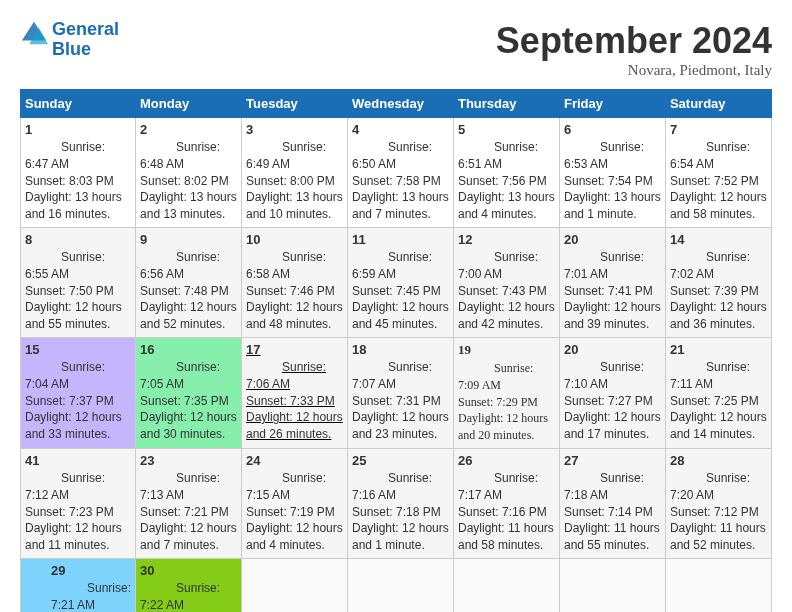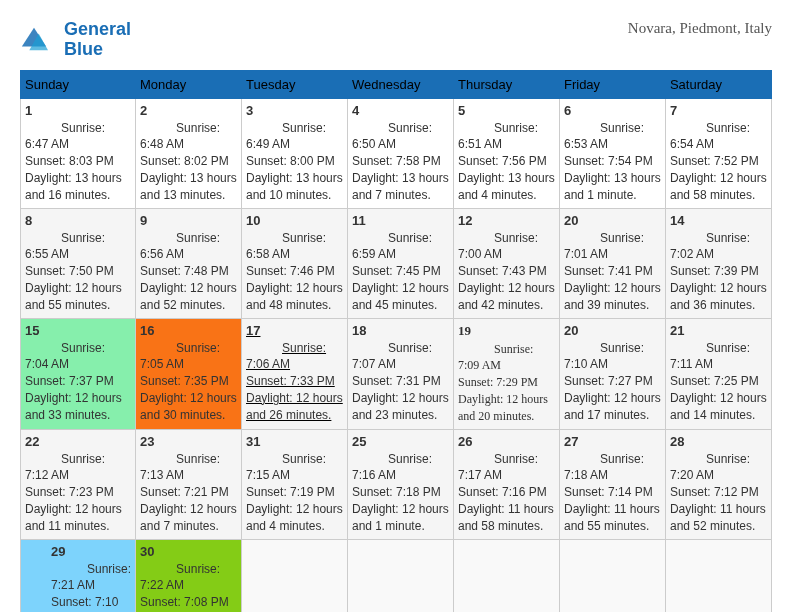--- a/index.html
+++ b/index.html
@@ -11,22 +11,21 @@
       padding: 20px;
     }
     .header-area {
       display: flex;
       align-items: flex-start;
       justify-content: space-between;
       margin-bottom: 10px;
     }
     .logo {
       display: flex;
-      align-items: center;
-      gap: 16px;
+      gap: 4px;
     }
     .logo-text {
       font-size: 18px;
       font-weight: bold;
       color: #333;
       line-height: 1.1;
     }
     .logo-text span {
       color: #1a6eb5;
     }
@@ -47,25 +46,25 @@
       color: #555;
       font-family: Liberation Serif, serif;
     }
     table {
       width: 100%;
       border-collapse: collapse;
       font-size: 11px;
     }
     thead tr th {
       background: #1a6eb5;
-      color: #000000;
+      color: #ffffff;
       padding: 6px 4px;
       text-align: left;
       font-size: 13px;
-      font-weight: normal;
+      font-weight: bold;
       border: 1px solid #1a6eb5;
     }
     tbody tr td {
       border: 1px solid #ccc;
       vertical-align: top;
       padding: 4px;
       width: 14.28%;
       height: 80px;
       background: #fff;
     }
@@ -97,20 +96,21 @@
     <svg class="logo-icon" viewBox="0 0 30 30">
       <polygon points="15,2 28,22 2,22" fill="#1a6eb5" opacity="0.85"></polygon>
       <polygon points="20,8 30,26 10,26" fill="#1a9ed4" opacity="0.7"></polygon>
     </svg>
     <div class="logo-text">
       <div><span>General</span></div>
       <div style="color:#1a6eb5;">Blue</div>
     </div>
   </div>
   <div class="title-area">
+    <div class="calendar-title">September 2024</div>
     <div class="calendar-subtitle">Novara, Piedmont, Italy</div>
   </div>
 </div>
 
 <table>
   <thead>
     <tr>
       <th>Sunday</th>
       <th>Monday</th>
       <th>Tuesday</th>
@@ -133,32 +133,32 @@
       <tr>
         <td><span class="day-num">8</span><span class="day-info">Sunrise: 6:55 AM<br>Sunset: 7:50 PM<br>Daylight: 12 hours<br>and 55 minutes.</span></td>
         <td><span class="day-num">9</span><span class="day-info">Sunrise: 6:56 AM<br>Sunset: 7:48 PM<br>Daylight: 12 hours<br>and 52 minutes.</span></td>
         <td><span class="day-num">10</span><span class="day-info">Sunrise: 6:58 AM<br>Sunset: 7:46 PM<br>Daylight: 12 hours<br>and 48 minutes.</span></td>
         <td><span class="day-num">11</span><span class="day-info">Sunrise: 6:59 AM<br>Sunset: 7:45 PM<br>Daylight: 12 hours<br>and 45 minutes.</span></td>
         <td><span class="day-num">12</span><span class="day-info">Sunrise: 7:00 AM<br>Sunset: 7:43 PM<br>Daylight: 12 hours<br>and 42 minutes.</span></td>
         <td><span class="day-num">20</span><span class="day-info">Sunrise: 7:01 AM<br>Sunset: 7:41 PM<br>Daylight: 12 hours<br>and 39 minutes.</span></td>
         <td><span class="day-num">14</span><span class="day-info">Sunrise: 7:02 AM<br>Sunset: 7:39 PM<br>Daylight: 12 hours<br>and 36 minutes.</span></td>
       </tr>
       <tr style="background: rgb(245, 245, 245);">
-        <td style="background: #86efac;"><span class="day-num">15</span><span class="day-info">Sunrise: 7:04 AM<br>Sunset: 7:37 PM<br>Daylight: 12 hours<br>and 33 minutes.</span></td>
-        <td style="background: #f97316;"><span class="day-num">16</span><span class="day-info">Sunrise: 7:05 AM<br>Sunset: 7:35 PM<br>Daylight: 12 hours<br>and 30 minutes.</span></td>
+        <td style="background: #c4b5fd;"><span class="day-num">15</span><span class="day-info">Sunrise: 7:04 AM<br>Sunset: 7:37 PM<br>Daylight: 12 hours<br>and 33 minutes.</span></td>
+        <td style="background: #86efac;"><span class="day-num">16</span><span class="day-info">Sunrise: 7:05 AM<br>Sunset: 7:35 PM<br>Daylight: 12 hours<br>and 30 minutes.</span></td>
         <td style="background: rgb(245, 245, 245); text-decoration: underline;"><span class="day-num">17</span><span class="day-info">Sunrise: 7:06 AM<br>Sunset: 7:33 PM<br>Daylight: 12 hours<br>and 26 minutes.</span></td>
         <td style="background: rgb(245, 245, 245);"><span class="day-num">18</span><span class="day-info">Sunrise: 7:07 AM<br>Sunset: 7:31 PM<br>Daylight: 12 hours<br>and 23 minutes.</span></td>
         <td style="background: rgb(245, 245, 245); font-family: Liberation Serif, serif;"><span class="day-num">19</span><span class="day-info">Sunrise: 7:09 AM<br>Sunset: 7:29 PM<br>Daylight: 12 hours<br>and 20 minutes.</span></td>
         <td style="background: rgb(245, 245, 245);"><span class="day-num">20</span><span class="day-info">Sunrise: 7:10 AM<br>Sunset: 7:27 PM<br>Daylight: 12 hours<br>and 17 minutes.</span></td>
         <td style="background: rgb(245, 245, 245);"><span class="day-num">21</span><span class="day-info">Sunrise: 7:11 AM<br>Sunset: 7:25 PM<br>Daylight: 12 hours<br>and 14 minutes.</span></td>
       </tr>
       <tr>
-        <td><span class="day-num">22</span><span class="day-info">Sunrise: 7:12 AM<br>Sunset: 7:23 PM<br>Daylight: 12 hours<br>and 11 minutes.</span></td>
+        <td><span class="day-num">41</span><span class="day-info">Sunrise: 7:12 AM<br>Sunset: 7:23 PM<br>Daylight: 12 hours<br>and 11 minutes.</span></td>
         <td><span class="day-num">23</span><span class="day-info">Sunrise: 7:13 AM<br>Sunset: 7:21 PM<br>Daylight: 12 hours<br>and 7 minutes.</span></td>
-        <td><span class="day-num">31</span><span class="day-info">Sunrise: 7:15 AM<br>Sunset: 7:19 PM<br>Daylight: 12 hours<br>and 4 minutes.</span></td>
+        <td><span class="day-num">24</span><span class="day-info">Sunrise: 7:15 AM<br>Sunset: 7:19 PM<br>Daylight: 12 hours<br>and 4 minutes.</span></td>
         <td><span class="day-num">25</span><span class="day-info">Sunrise: 7:16 AM<br>Sunset: 7:18 PM<br>Daylight: 12 hours<br>and 1 minute.</span></td>
         <td><span class="day-num">26</span><span class="day-info">Sunrise: 7:17 AM<br>Sunset: 7:16 PM<br>Daylight: 11 hours<br>and 58 minutes.</span></td>
         <td><span class="day-num">27</span><span class="day-info">Sunrise: 7:18 AM<br>Sunset: 7:14 PM<br>Daylight: 11 hours<br>and 55 minutes.</span></td>
         <td><span class="day-num">28</span><span class="day-info">Sunrise: 7:20 AM<br>Sunset: 7:12 PM<br>Daylight: 11 hours<br>and 52 minutes.</span></td>
       </tr>
       <tr style="background: rgb(245, 245, 245);">
         <td style="background: #7dd3fc; padding-left: 30px;"><span class="day-num">29</span><span class="day-info">Sunrise: 7:21 AM<br>Sunset: 7:10 PM<br>Daylight: 11 hours<br>and 49 minutes.</span></td>
         <td style="background: #84cc16;"><span class="day-num">30</span><span class="day-info">Sunrise: 7:22 AM<br>Sunset: 7:08 PM<br>Daylight: 11 hours<br>and 45 minutes.</span></td>
         <td class="empty-cell" style="background: rgb(240, 240, 240);"></td>
         <td class="empty-cell" style="background: rgb(240, 240, 240);"></td>

